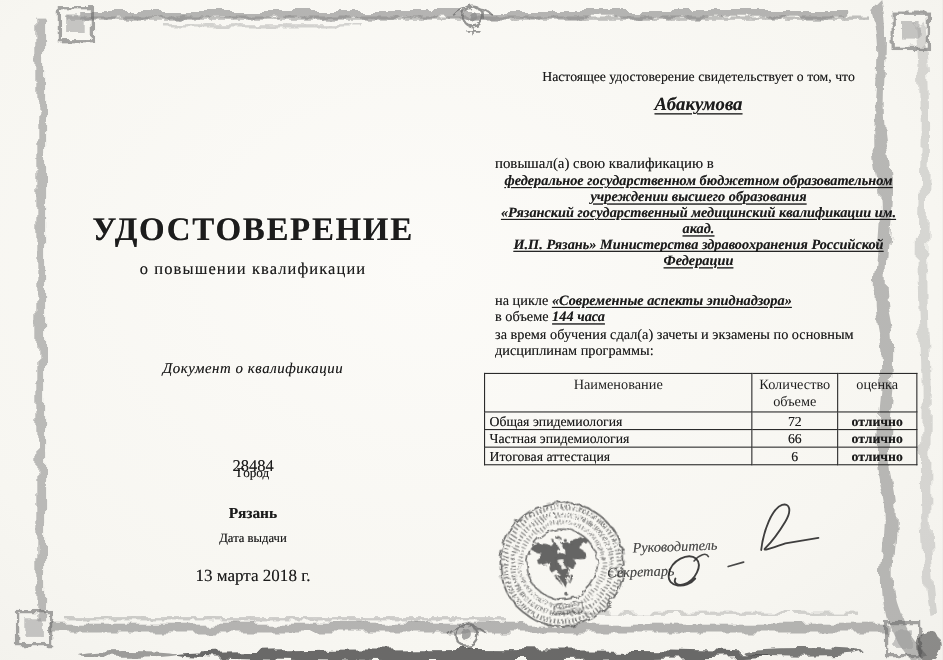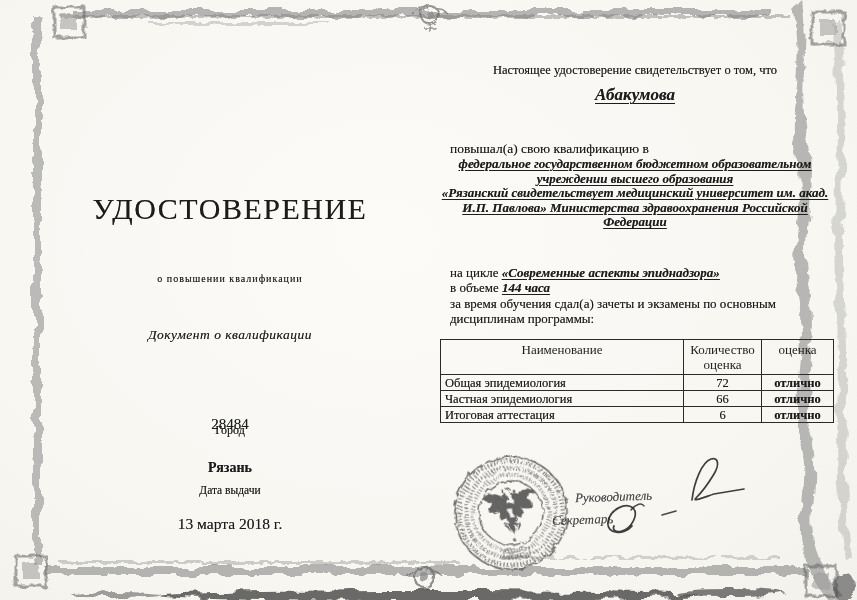--- a/index.html
+++ b/index.html
@@ -15,22 +15,22 @@
     overflow:hidden;
     color:#1c1c1c;
   }
   .abs{position:absolute;}
   .center{text-align:center;}
   .scan-text{text-shadow:0 0 0.5px rgba(20,20,20,.55);}
 
   
   .left-col{left:55px;top:0;width:350px;}
   .country{top:64px;font-size:11.5px;letter-spacing:1px;width:350px;}
-  .big-title{top:192px;font-size:30px;font-weight:400;letter-spacing:1.5px;width:350px;}
-  .subtitle{top:237px;font-size:10px;letter-spacing:1px;width:350px;margin-top:36px;}
+  .big-title{top:192px;font-size:30px;font-weight:700;letter-spacing:1.5px;width:350px;}
+  .subtitle{top:237px;font-size:15px;letter-spacing:1px;width:350px;}
   .blank-number{top:276px;font-size:14px;letter-spacing:2.5px;width:350px;}
   .doc-kind{top:327px;font-size:13.5px;font-style:italic;letter-spacing:.5px;width:350px;}
   .reg-label{top:390px;font-size:11.5px;width:350px;}
   .reg-number{top:416px;font-size:15px;width:350px;}
   .city-label{top:423px;font-size:12px;width:350px;}
   .city-value{top:460px;font-size:14px;font-weight:700;width:350px;}
   .issue-label{top:484px;font-size:11.5px;width:350px;}
   .issue-date{top:515px;font-size:15.5px;width:350px;}
 
   
@@ -155,43 +155,43 @@
 
     <div class="abs center holder h1 scan-text">
       <u>Абакумова</u>
     </div>
 
     <div class="abs action-line scan-text">повышал(а) свою квалификацию в</div>
 
     <div class="abs center inst scan-text">
       <div>федеральное государственном бюджетном образовательном</div>
       <div>учреждении высшего образования</div>
-      <div>«Рязанский свидетельствует медицинский университет им. акад.</div>
-      <div>И.П. Павлова» Министерства здравоохранения Российской</div>
+      <div>«Рязанский государственный медицинский квалификации им. акад.</div>
+      <div>И.П. Рязань» Министерства здравоохранения Российской</div>
       <div>Федерации</div>
     </div>
 
 
     <div class="abs course-line scan-text">
       <span>на цикле </span><span class="emph">«Современные аспекты эпиднадзора»</span>
     </div>
 
     <div class="abs volume-line scan-text">
       <span>в объеме </span><span class="emph">144 часа</span>
     </div>
 
     <div class="abs exams1 scan-text">за время обучения сдал(а) зачеты и экзамены по основным</div>
     <div class="abs exams2 scan-text">дисциплинам программы:</div>
   </div>
 
   <table class="abs grades">
     <thead>
       <tr>
         <th class="c-name">Наименование</th>
-        <th class="c-hours">Количество оценка</th>
+        <th class="c-hours">Количество объеме</th>
         <th class="c-grade" style="font-weight:normal;">оценка</th>
       </tr>
     </thead>
     <tbody>
       <tr>
         <td class="c-name scan-text">Общая эпидемиология</td>
         <td class="c-hours scan-text">72</td>
         <td class="c-grade scan-text">отлично</td>
       </tr>
       <tr>

